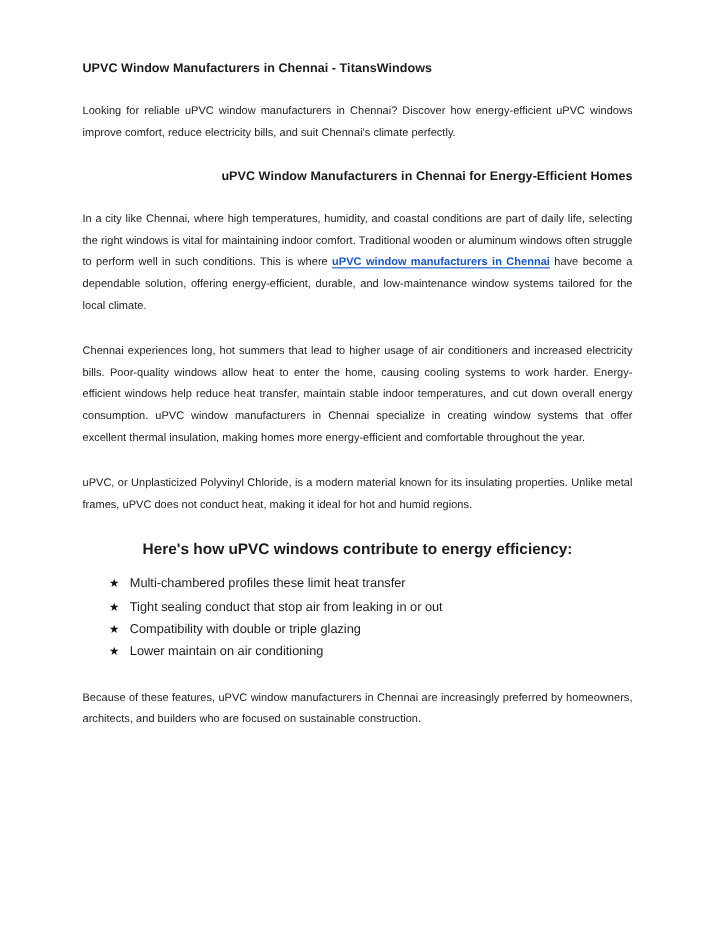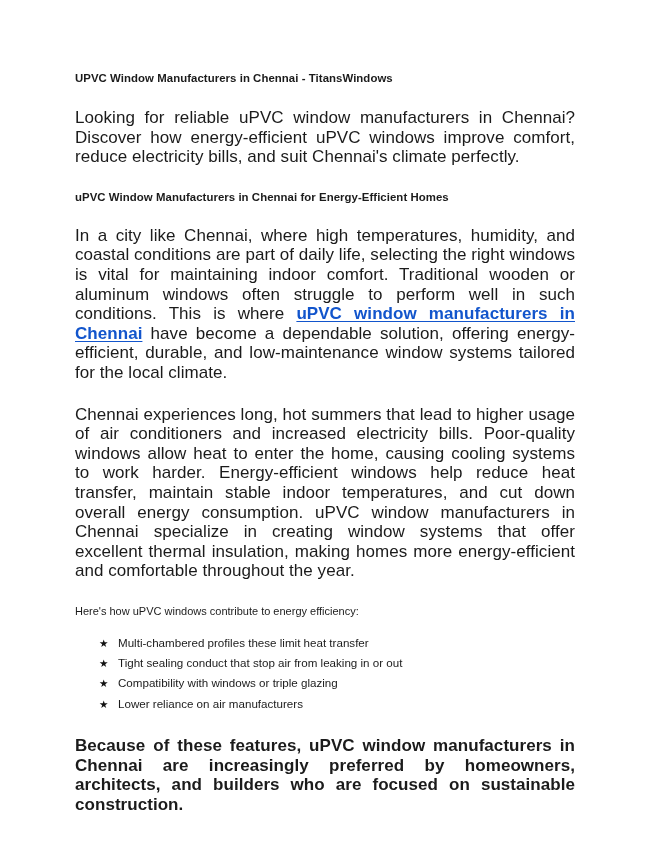--- a/index.html
+++ b/index.html
@@ -13,21 +13,21 @@
     font-family: "Liberation Sans", sans-serif;
     color: #1b1b1b;
     -webkit-font-smoothing: antialiased;
   }
   .page {
     position: relative;
     width: 650px;
     height: 841px;
     background: #ffffff;
     box-sizing: border-box;
-    padding: 70px 75px 0 75px;
+    padding: 54px 75px 0 75px;
   }
   .doc {
     width: 500px;
   }
 
   .doc-title {
     font-size: 11.4px;
     font-weight: 700;
     line-height: 16px;
     letter-spacing: 0.005em;
@@ -35,42 +35,42 @@
     text-align: left;
     color: #1b1b1b;
   }
 
   .section-heading {
     font-size: 11.4px;
     font-weight: 700;
     line-height: 16px;
     letter-spacing: 0.005em;
     margin: 0 0 21px 0;
-    text-align: left;
+    text-align: right;
     color: #1b1b1b;
   }
 
   .body-text {
-    font-size: 17px;
+    font-size: 10px;
     font-weight: 400;
     line-height: 19.6px;
     letter-spacing: 0.003em;
     text-align: justify;
     text-justify: inter-word;
     margin: 0 0 22px 0;
     color: #1b1b1b;
   }
-  .body-text:last-child { margin-bottom: 0; font-weight: bold; }
+  .body-text:last-child { margin-bottom: 0; }
 
   .lead-in {
-    font-size: 11px;
-    font-weight: 400;
+    font-size: 14px;
+    font-weight: 700;
     line-height: 16px;
     margin: 0 0 14px 0;
-    text-align: left;
+    text-align: center;
     color: #1b1b1b;
   }
 
   a.inline-link {
     color: #1255cc;
     font-weight: 700;
     text-decoration: underline;
     text-underline-offset: 1.5px;
   }
 
@@ -110,38 +110,39 @@
     <p class="body-text">Looking for reliable uPVC window manufacturers in Chennai? Discover how energy-efficient uPVC windows improve comfort, reduce electricity bills, and suit Chennai's climate perfectly.</p>
 
     <h2 class="section-heading">uPVC Window Manufacturers in Chennai for Energy-Efficient Homes</h2>
 
     <p class="body-text"><span>In a city like Chennai, where high temperatures, humidity, and coastal conditions are part of daily life, selecting the right windows is vital for maintaining indoor comfort. Traditional wooden or aluminum windows often struggle to perform well in such conditions. This is where </span><a class="inline-link" href="#">uPVC window manufacturers in Chennai</a><span> have become a dependable solution, offering energy-efficient, durable, and low-maintenance window systems tailored for the local climate.</span></p>
 
 
     <p class="body-text">Chennai experiences long, hot summers that lead to higher usage of air conditioners and increased electricity bills. Poor-quality windows allow heat to enter the home, causing cooling systems to work harder. Energy-efficient windows help reduce heat transfer, maintain stable indoor temperatures, and cut down overall energy consumption. uPVC window manufacturers in Chennai specialize in creating window systems that offer excellent thermal insulation, making homes more energy-efficient and comfortable throughout the year.</p>
 
 
+    <p class="body-text">uPVC, or Unplasticized Polyvinyl Chloride, is a modern material known for its insulating properties. Unlike metal frames, uPVC does not conduct heat, making it ideal for hot and humid regions.</p>
 
     <p class="lead-in">Here's how uPVC windows contribute to energy efficiency:</p>
 
     <ul class="star-list">
       <li>
         <span class="star-bullet">★</span>
         <span class="li-text">Multi-chambered profiles these limit heat transfer</span>
       </li>
       <li>
         <span class="star-bullet">★</span>
         <span class="li-text">Tight sealing conduct that stop air from leaking in or out</span>
       </li>
       <li>
         <span class="star-bullet">★</span>
-        <span class="li-text">Compatibility with windows or triple glazing</span>
+        <span class="li-text">Compatibility with double or triple glazing</span>
       </li>
       <li>
         <span class="star-bullet">★</span>
-        <span class="li-text">Lower reliance on air manufacturers</span>
+        <span class="li-text">Lower maintain on air conditioning</span>
       </li>
     </ul>
 
     <p class="body-text">Because of these features, uPVC window manufacturers in Chennai are increasingly preferred by homeowners, architects, and builders who are focused on sustainable construction.</p>
 
   </div>
 </div>
 
 </body></html>

